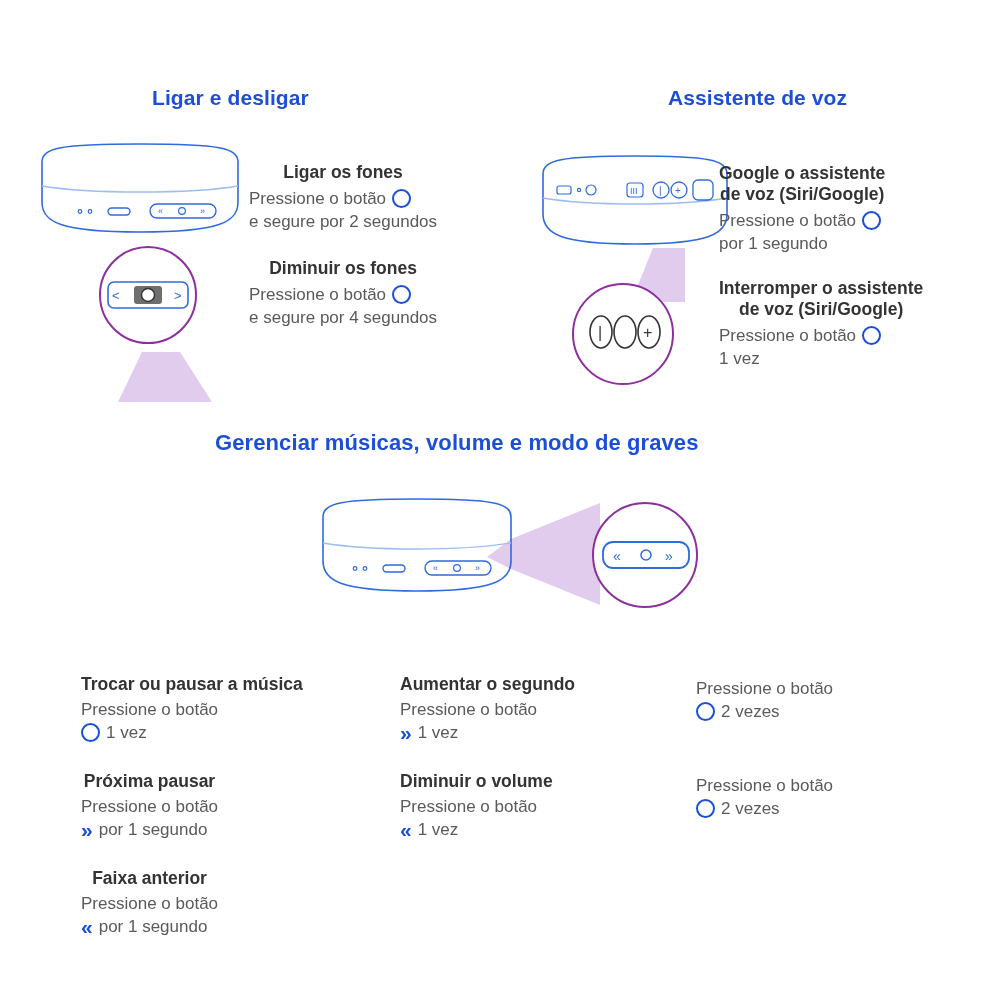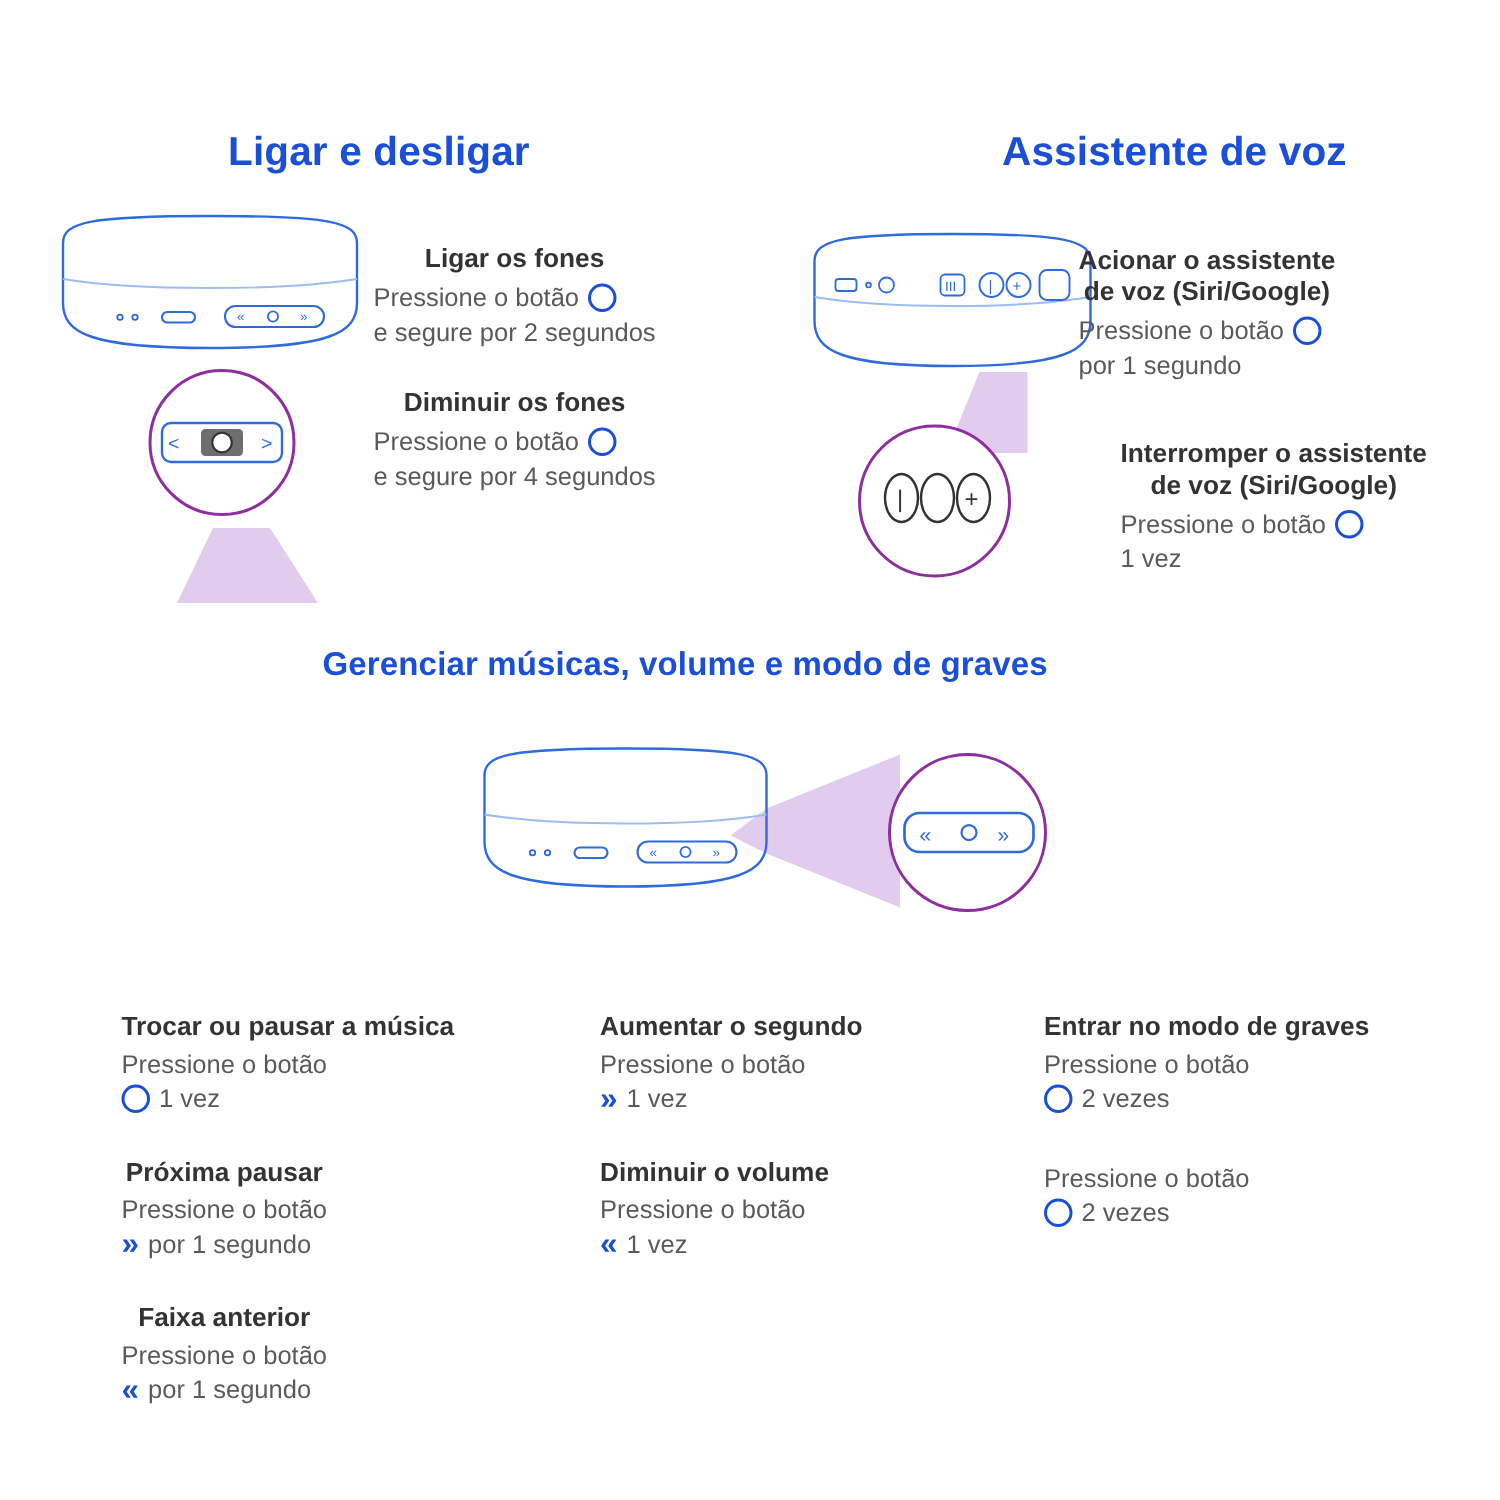--- a/index.html
+++ b/index.html
@@ -13,21 +13,21 @@
     position: relative;
     font-family: "Liberation Sans", sans-serif;
     color: #4a4a4a;
     overflow: hidden;
   }
   .abs { position: absolute; }
 
   .section-title {
     color: #1b4fd8;
     font-weight: bold;
-    font-size: 27px;
+    font-size: 21px;
     letter-spacing: 0.1px;
     white-space: nowrap;
   }
 
   .step-title {
     color: #333333;
     font-weight: bold;
     font-size: 17.5px;
     line-height: 21px;
     white-space: nowrap;
@@ -146,30 +146,30 @@
     <circle class="mag-circle" cx="88" cy="182" r="50"></circle>
     <ellipse cx="66" cy="180" rx="11" ry="16" fill="none" stroke="#333" stroke-width="1.6"></ellipse>
     <text class="txt-small" x="63" y="186" font-size="16" fill="#333">|</text>
     <ellipse cx="90" cy="180" rx="11" ry="16" fill="none" stroke="#333" stroke-width="1.6"></ellipse>
     <ellipse cx="114" cy="180" rx="11" ry="16" fill="none" stroke="#333" stroke-width="1.6"></ellipse>
     <text class="txt-small" x="108" y="186" font-size="16" fill="#333">+</text>
   </svg>
 </div>
 
 <div class="abs" style="left:719px; top:163px;">
-  <div class="step-title">Acionar o assistente</div>
+  <div class="step-title">Google o assistente</div>
   <div class="step-title">de voz (Siri/Google)</div>
   <div class="inline-row step-body" style="margin-top:4px;">
     <span>Pressione o botão</span>
     <span class="ico-circle"></span>
   </div>
   <div class="step-body">por 1 segundo</div>
 </div>
 
-<div class="abs" style="left:719px; top:292px;margin-left:28px;">
+<div class="abs" style="left:719px; top:278px;">
   <div class="step-title">Interromper o assistente</div>
   <div class="step-title">de voz (Siri/Google)</div>
   <div class="inline-row step-body" style="margin-top:4px;">
     <span>Pressione o botão</span>
     <span class="ico-circle"></span>
   </div>
   <div class="step-body">1 vez</div>
 </div>
 
 <div class="abs section-title" style="left:215px; top:430px; font-size:22px;">Gerenciar músicas, volume e modo de graves</div>
@@ -231,21 +231,20 @@
 <div class="abs" style="left:400px; top:771px;">
   <div class="step-title">Diminuir o volume</div>
   <div class="step-body" style="margin-top:3px;">Pressione o botão</div>
   <div class="inline-row step-body">
     <span class="ico-rw">«</span>
     <span>1 vez</span>
   </div>
 </div>
 
 <div class="abs" style="left:696px; top:674px;">
-  <div class="step-title">Entrar no modo de graves</div>
   <div class="step-body" style="margin-top:3px;">Pressione o botão</div>
   <div class="inline-row step-body">
     <span class="ico-circle"></span>
     <span>2 vezes</span>
   </div>
 </div>
 <div class="abs" style="left:696px; top:771px;">
   <div class="step-body" style="margin-top:3px;">Pressione o botão</div>
   <div class="inline-row step-body">
     <span class="ico-circle"></span>

